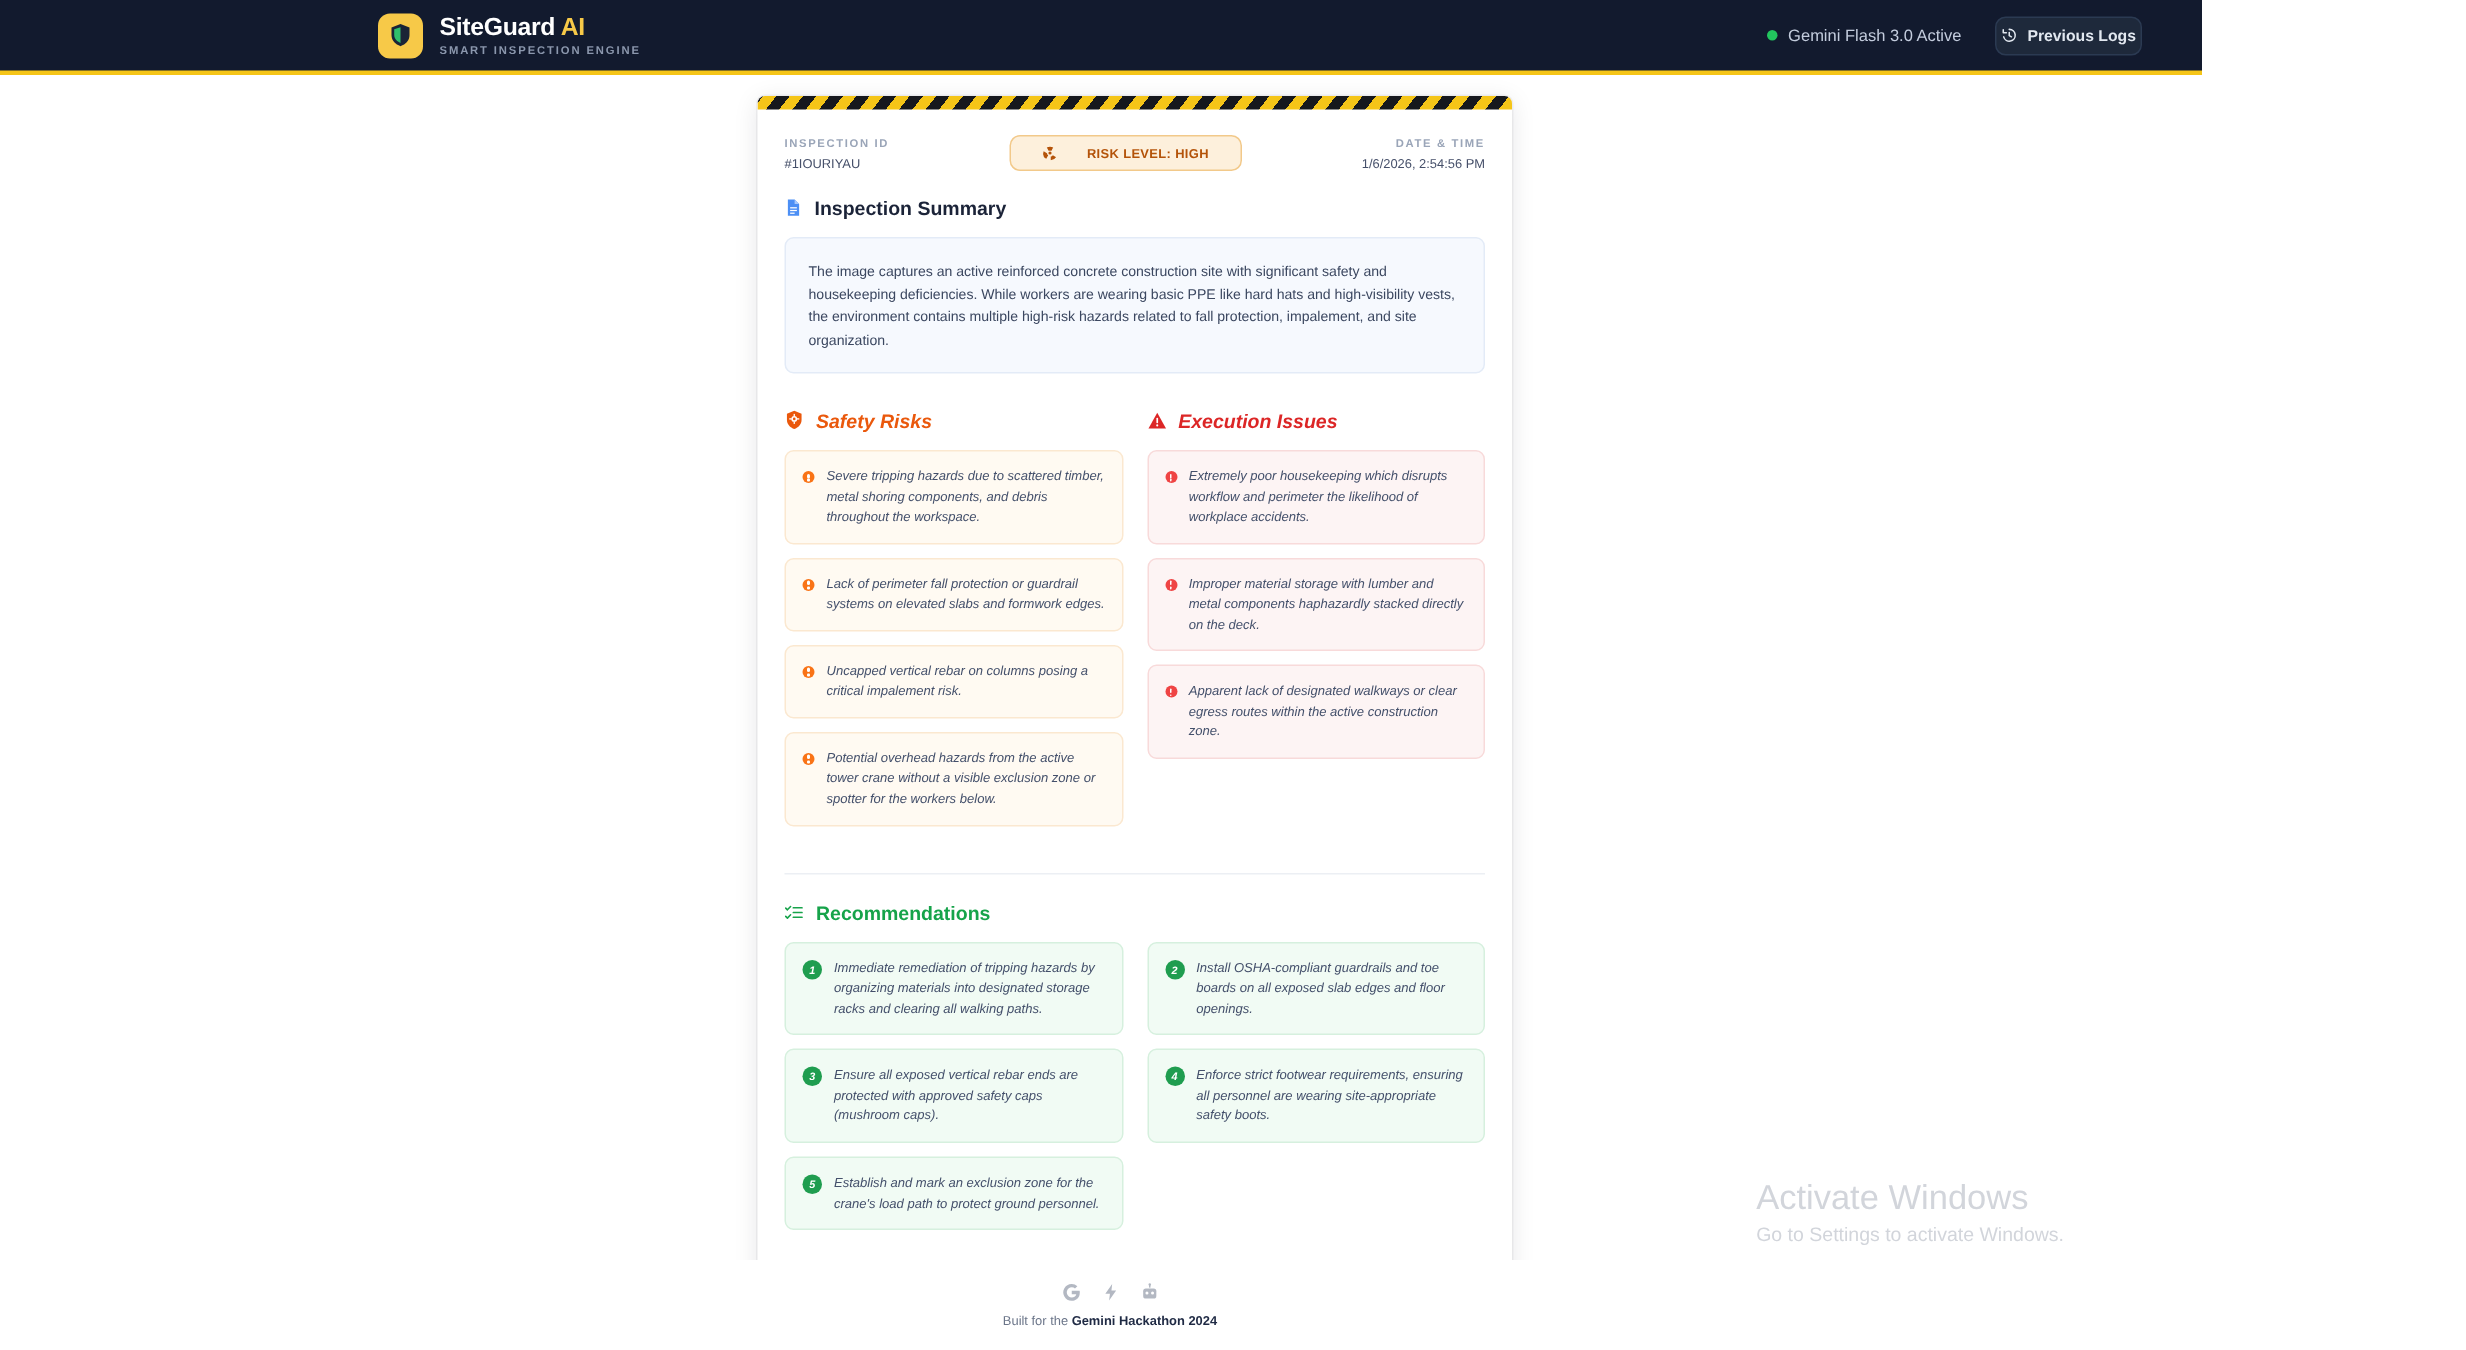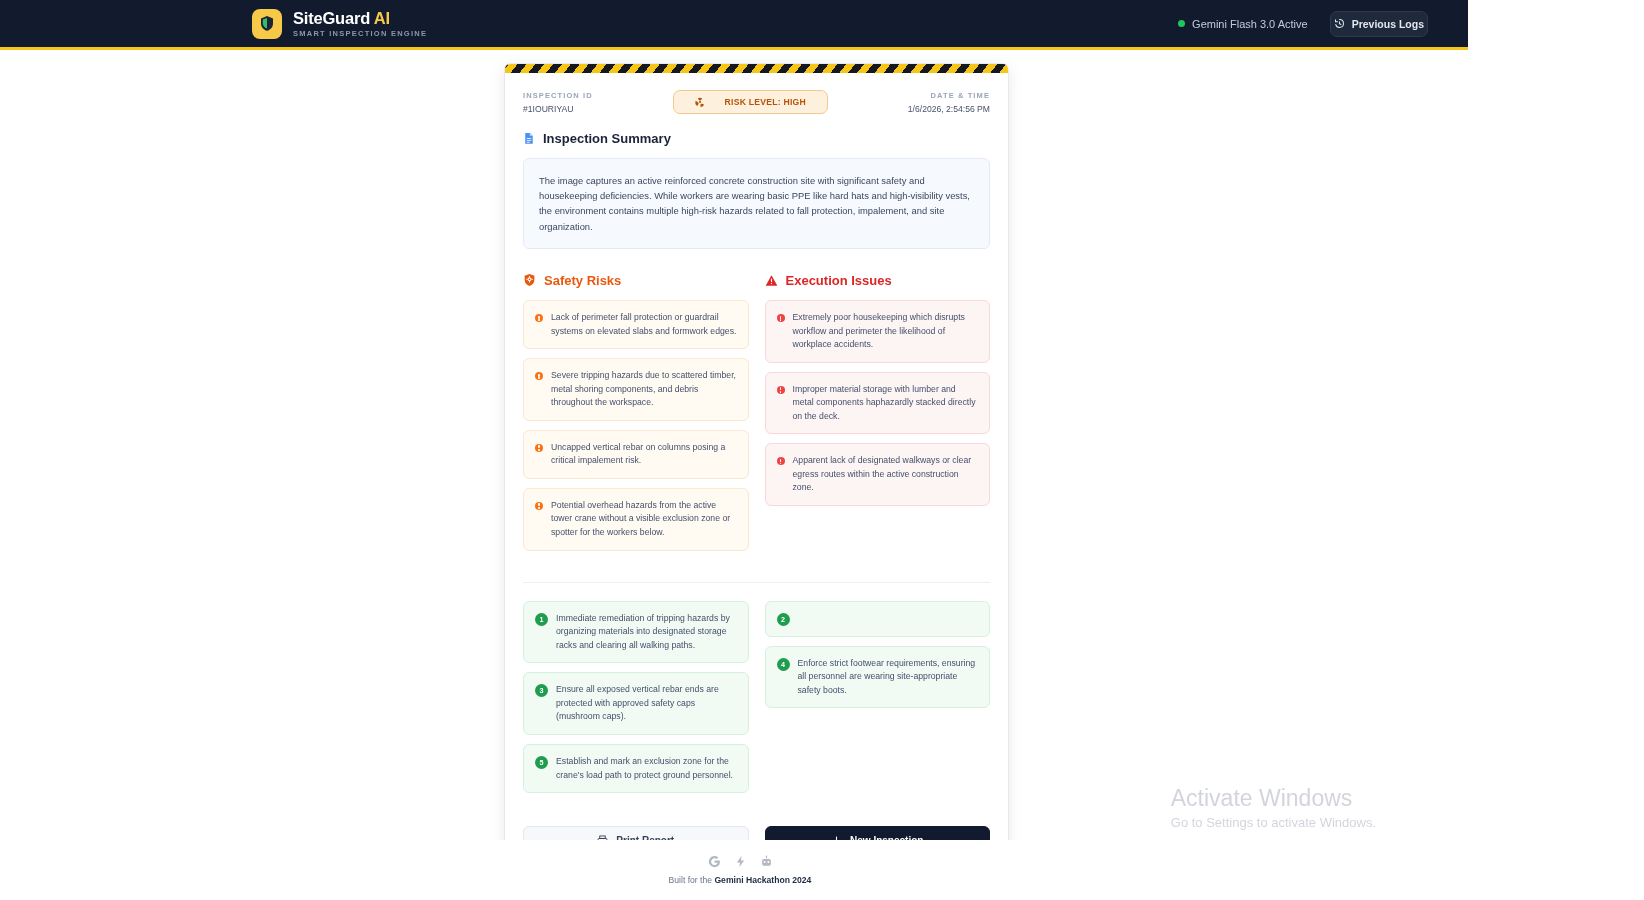--- a/index.html
+++ b/index.html
@@ -92,21 +92,21 @@
   .summary-sec { padding-top:4px; }
   .summary-box {
     background:#f6f9fe; border:1px solid #e3ebf7;
     border-radius:6px; padding:14px 15px;
     font-size:9.4px; line-height:1.62; color:#3b4760;
   }
 
   .hr { height:1px; background:#eceff4; margin:22px 0 18px 0; }
 
   
-  .cols { display:flex; gap:16px; margin-top:24px; }
+  .cols { display:flex; gap:16px; margin-top:24px;font-style:italic; }
   .col { flex:1; min-width:0; }
   .item {
     display:flex; gap:8px; align-items:flex-start;
     border-radius:6px; padding:10px 11px; margin-bottom:9px;
   }
   .item-text { font-size:8.7px; line-height:1.56; color:#44506b; }
   .bullet { width:8px; height:8px; border-radius:50%; flex:0 0 auto; margin-top:3px; position:relative; }
   .bullet::after {
     content:""; position:absolute; left:3.2px; top:1.6px;
     width:1.5px; height:3px; background:#fff; border-radius:1px;
@@ -246,25 +246,25 @@
                 <rect x="7.45" y="3.5" width="1.1" height="2" fill="#ffffff"></rect>
                 <rect x="7.45" y="9.7" width="1.1" height="2" fill="#ffffff"></rect>
                 <rect x="3.9" y="7.05" width="2" height="1.1" fill="#ffffff"></rect>
                 <rect x="10.1" y="7.05" width="2" height="1.1" fill="#ffffff"></rect>
               </svg>
               <span class="sec-title orange">Safety Risks</span>
             </div>
             <div>
               <div class="item risk">
                 <span class="bullet"></span>
+                <span class="item-text">Severe tripping hazards due to scattered timber, metal shoring components, and debris throughout the workspace.</span>
+              </div>
+              <div class="item risk">
+                <span class="bullet"></span>
                 <span class="item-text">Lack of perimeter fall protection or guardrail systems on elevated slabs and formwork edges.</span>
-              </div>
-              <div class="item risk">
-                <span class="bullet"></span>
-                <span class="item-text">Severe tripping hazards due to scattered timber, metal shoring components, and debris throughout the workspace.</span>
               </div>
               <div class="item risk">
                 <span class="bullet"></span>
                 <span class="item-text">Uncapped vertical rebar on columns posing a critical impalement risk.</span>
               </div>
               <div class="item risk">
                 <span class="bullet"></span>
                 <span class="item-text">Potential overhead hazards from the active tower crane without a visible exclusion zone or spotter for the workers below.</span>
               </div>
             </div>
@@ -292,39 +292,50 @@
                 <span class="bullet"></span>
                 <span class="item-text">Apparent lack of designated walkways or clear egress routes within the active construction zone.</span>
               </div>
             </div>
           </div>
         </div>
 
         <div class="hr"></div>
 
         <div class="recs-sec">
+          <div class="sec-head">
+            <svg width="13" height="13" viewBox="0 0 16 16" aria-hidden="true">
+              <path d="M1 4.2 L2.4 5.6 L5 2.9" fill="none" stroke="#16a34a" stroke-width="1.3" stroke-linecap="round" stroke-linejoin="round"></path>
+              <path d="M1 11 L2.4 12.4 L5 9.7" fill="none" stroke="#16a34a" stroke-width="1.3" stroke-linecap="round" stroke-linejoin="round"></path>
+              <rect x="6.6" y="3.3" width="8.4" height="1.3" rx=".6" fill="#16a34a"></rect>
+              <rect x="6.6" y="7.2" width="8.4" height="1.3" rx=".6" fill="#16a34a"></rect>
+              <rect x="6.6" y="11.1" width="8.4" height="1.3" rx=".6" fill="#16a34a"></rect>
+            </svg>
+            <span class="sec-title green">Recommendations</span>
+          </div>
 
           <div class="cols" style="margin-top:0">
             <div class="col">
               <div class="item rec">
                 <span class="num">1</span>
                 <span class="item-text">Immediate remediation of tripping hazards by organizing materials into designated storage racks and clearing all walking paths.</span>
               </div>
               <div class="item rec">
                 <span class="num">3</span>
                 <span class="item-text">Ensure all exposed vertical rebar ends are protected with approved safety caps (mushroom caps).</span>
               </div>
               <div class="item rec">
                 <span class="num">5</span>
                 <span class="item-text">Establish and mark an exclusion zone for the crane's load path to protect ground personnel.</span>
               </div>
             </div>
             <div class="col">
               <div class="item rec">
                 <span class="num">2</span>
+                <span class="item-text">Install OSHA-compliant guardrails and toe boards on all exposed slab edges and floor openings.</span>
               </div>
               <div class="item rec">
                 <span class="num">4</span>
                 <span class="item-text">Enforce strict footwear requirements, ensuring all personnel are wearing site-appropriate safety boots.</span>
               </div>
             </div>
           </div>
         </div>
 
         <div class="actions">

